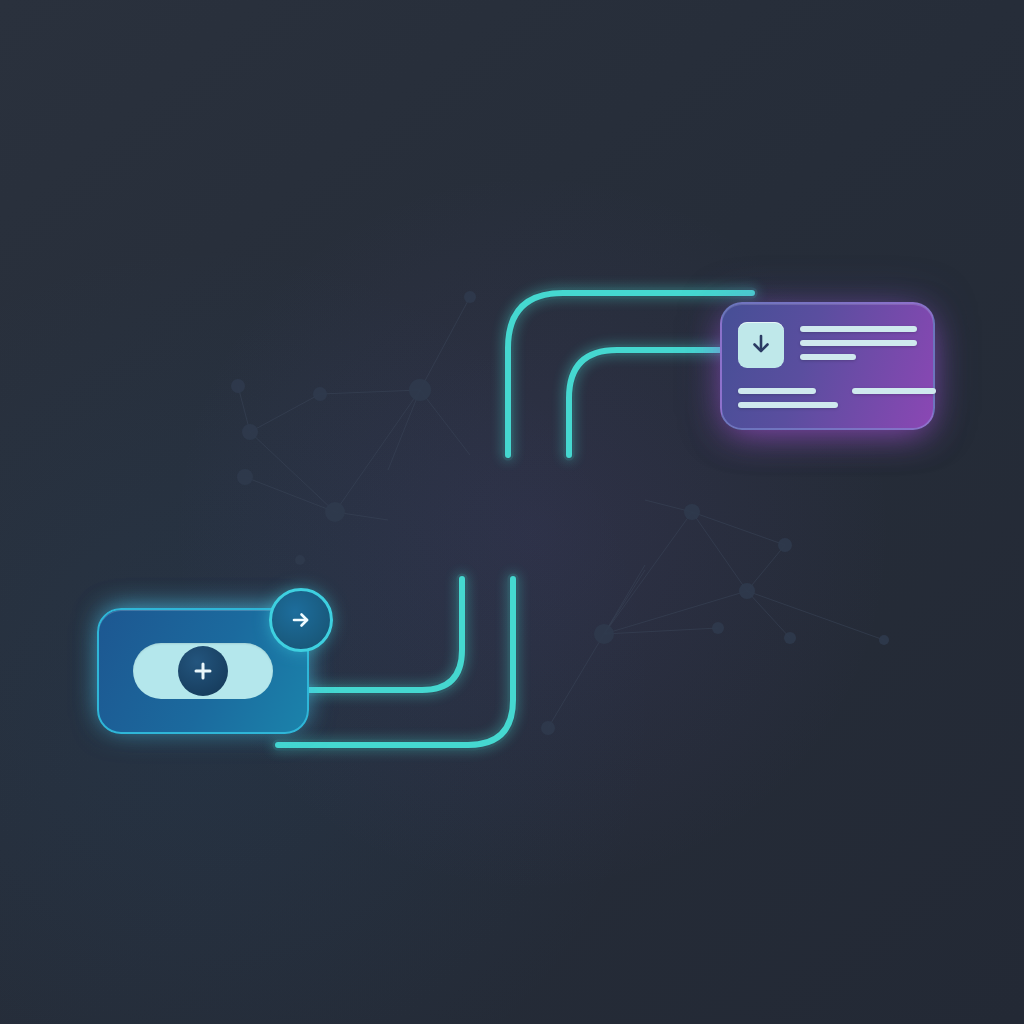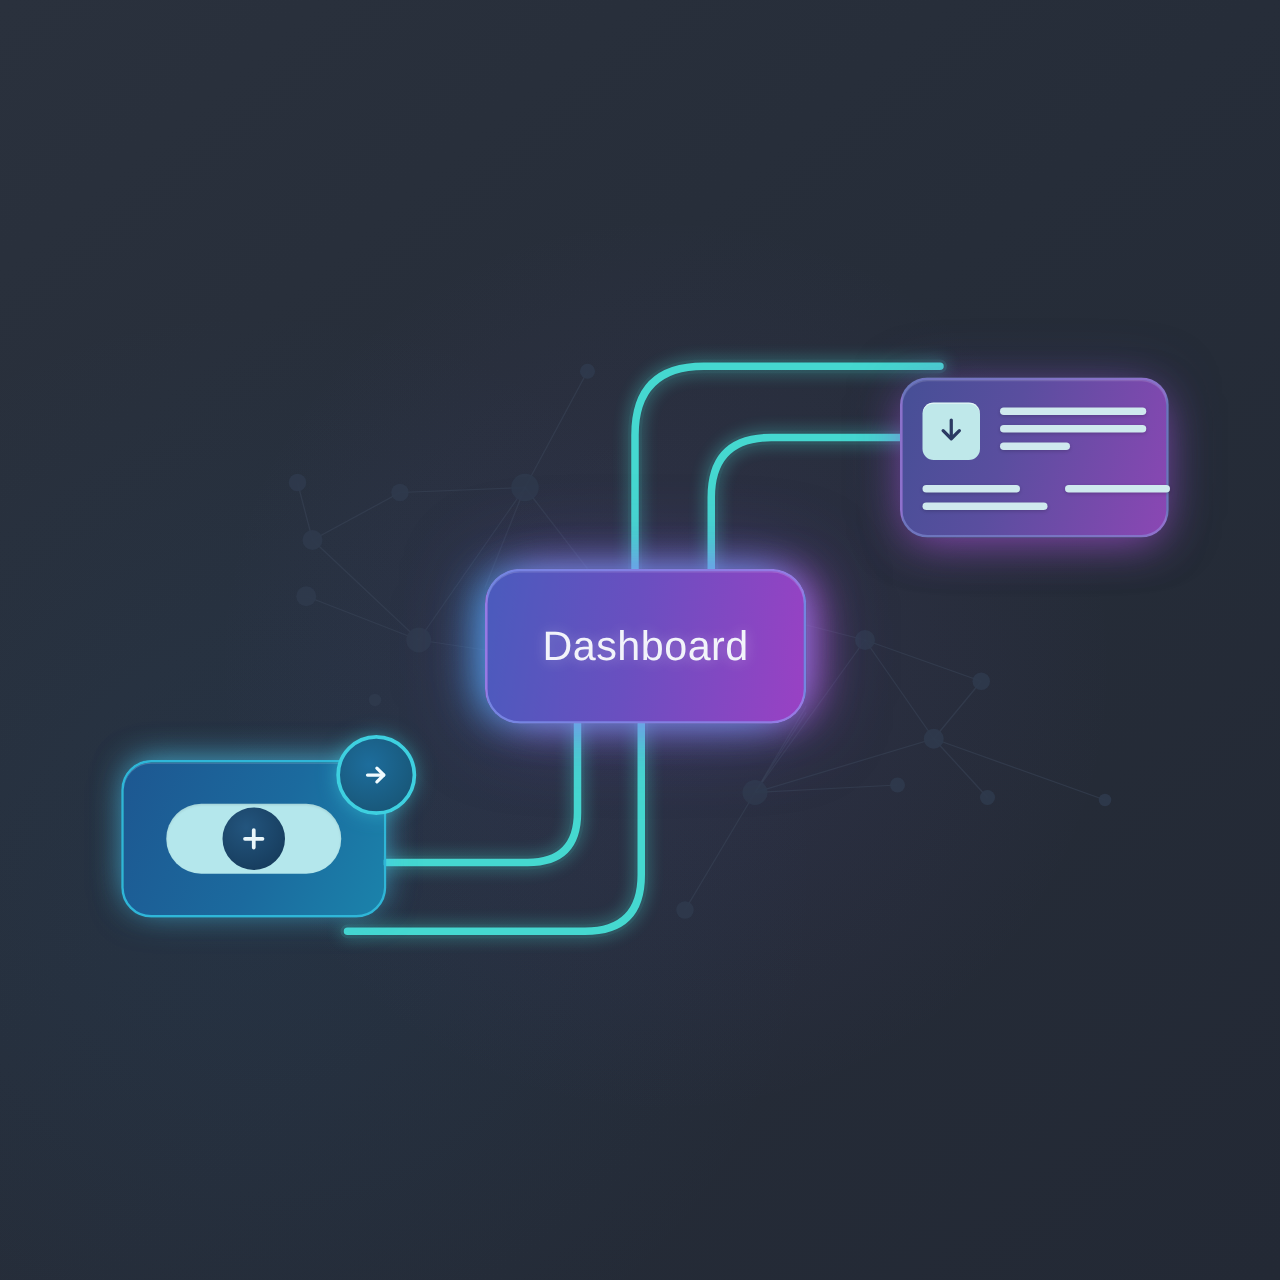--- a/index.html
+++ b/index.html
@@ -240,23 +240,20 @@
         <path d="M 508 455 L 508 348 Q 508 293 563 293 L 752 293" fill="none" stroke="#45d8d0" stroke-width="6" stroke-linecap="round"></path>
         <path d="M 569 455 L 569 398 Q 569 350 617 350 L 722 350" fill="none" stroke="#45d8d0" stroke-width="11" stroke-linecap="round" opacity="0.22" filter="url(#cglow)"></path>
         <path d="M 569 455 L 569 398 Q 569 350 617 350 L 722 350" fill="none" stroke="#45d8d0" stroke-width="6" stroke-linecap="round"></path>
         <path d="M 462 579 L 462 650 Q 462 690 422 690 L 309 690" fill="none" stroke="#45d8d0" stroke-width="11" stroke-linecap="round" opacity="0.22" filter="url(#cglow)"></path>
         <path d="M 462 579 L 462 650 Q 462 690 422 690 L 309 690" fill="none" stroke="#45d8d0" stroke-width="6" stroke-linecap="round"></path>
         <path d="M 513 579 L 513 700 Q 513 745 468 745 L 278 745" fill="none" stroke="#45d8d0" stroke-width="11" stroke-linecap="round" opacity="0.22" filter="url(#cglow)"></path>
         <path d="M 513 579 L 513 700 Q 513 745 468 745 L 278 745" fill="none" stroke="#45d8d0" stroke-width="6" stroke-linecap="round"></path>
       </g>
   </svg>
 
-  <div class="card" id="dashboard-card">
-    <span id="dashboard-label">Dashboard</span>
-  </div>
 
   <div class="card" id="detail-card">
     <div class="detail-top">
       <div id="download-tile">
         <svg class="glyph" width="26" height="26" viewBox="0 0 26 26" aria-hidden="true">
           <path d="M13 4 L13 18" stroke="#2b3a63" stroke-width="2.6" stroke-linecap="round" fill="none"></path>
           <path d="M6.5 12.5 L13 19 L19.5 12.5" stroke="#2b3a63" stroke-width="2.6" stroke-linecap="round" stroke-linejoin="round" fill="none"></path>
         </svg>
       </div>
       <div class="detail-lines-right">

